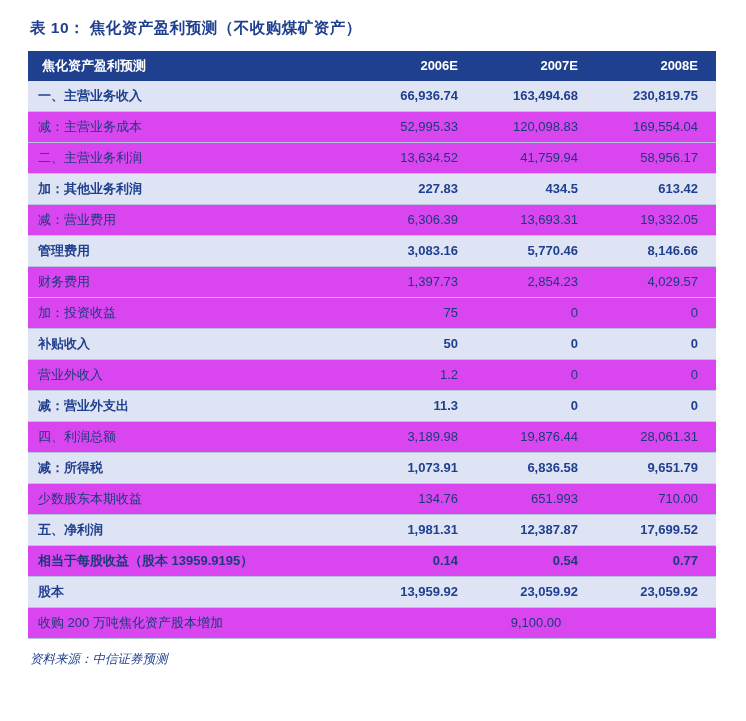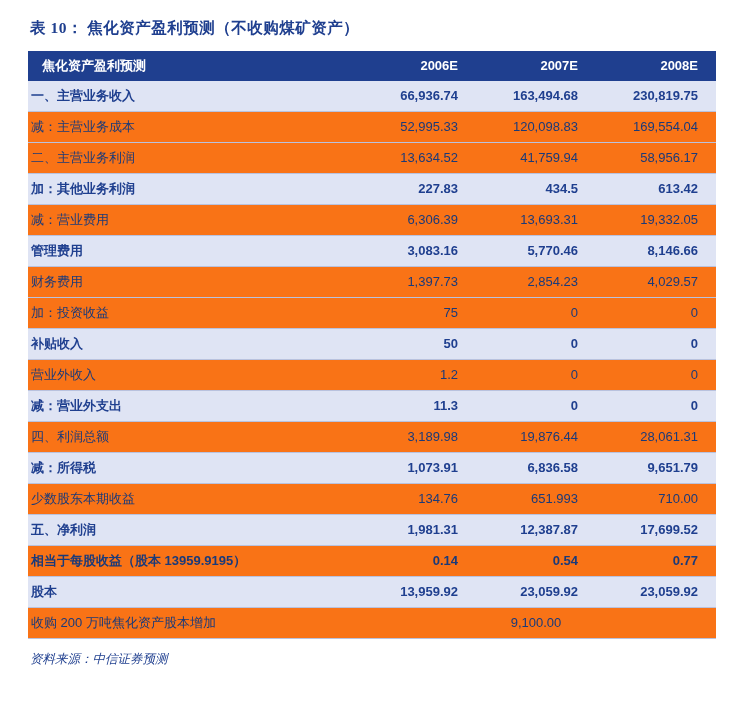--- a/index.html
+++ b/index.html
@@ -18,21 +18,20 @@
     padding: 18px 28px 0 28px;
     box-sizing: border-box;
   }
   .table-title {
     font-size: 15.5px;
     font-weight: bold;
     color: #1f3f8f;
     letter-spacing: 0.5px;
     margin: 0 0 12px 2px;
     white-space: nowrap;
-    font-family: Liberation Serif, serif;
   }
   table.fin {
     border-collapse: collapse;
     width: 688px;
     table-layout: fixed;
   }
   table.fin th, table.fin td {
     font-size: 13px;
     padding: 0;
     height: 30px;
@@ -52,26 +51,26 @@
   thead th.num {
     text-align: right;
     padding-right: 18px;
   }
   tbody tr.shade td {
     background: #dfe4f4;
     color: #1f3f8f;
     font-weight: bold;
   }
   tbody tr.plain td {
-    background: #f97316;
+    background: #d946ef;
     color: #1a3a7a;
   }
   tbody td.lbl {
     text-align: left;
-    padding-left: 3px;
+    padding-left: 10px;
     white-space: nowrap;
   }
   tbody td.num {
     text-align: right;
     padding-right: 18px;
     white-space: nowrap;
   }
   tbody td.center {
     text-align: center;
   }

